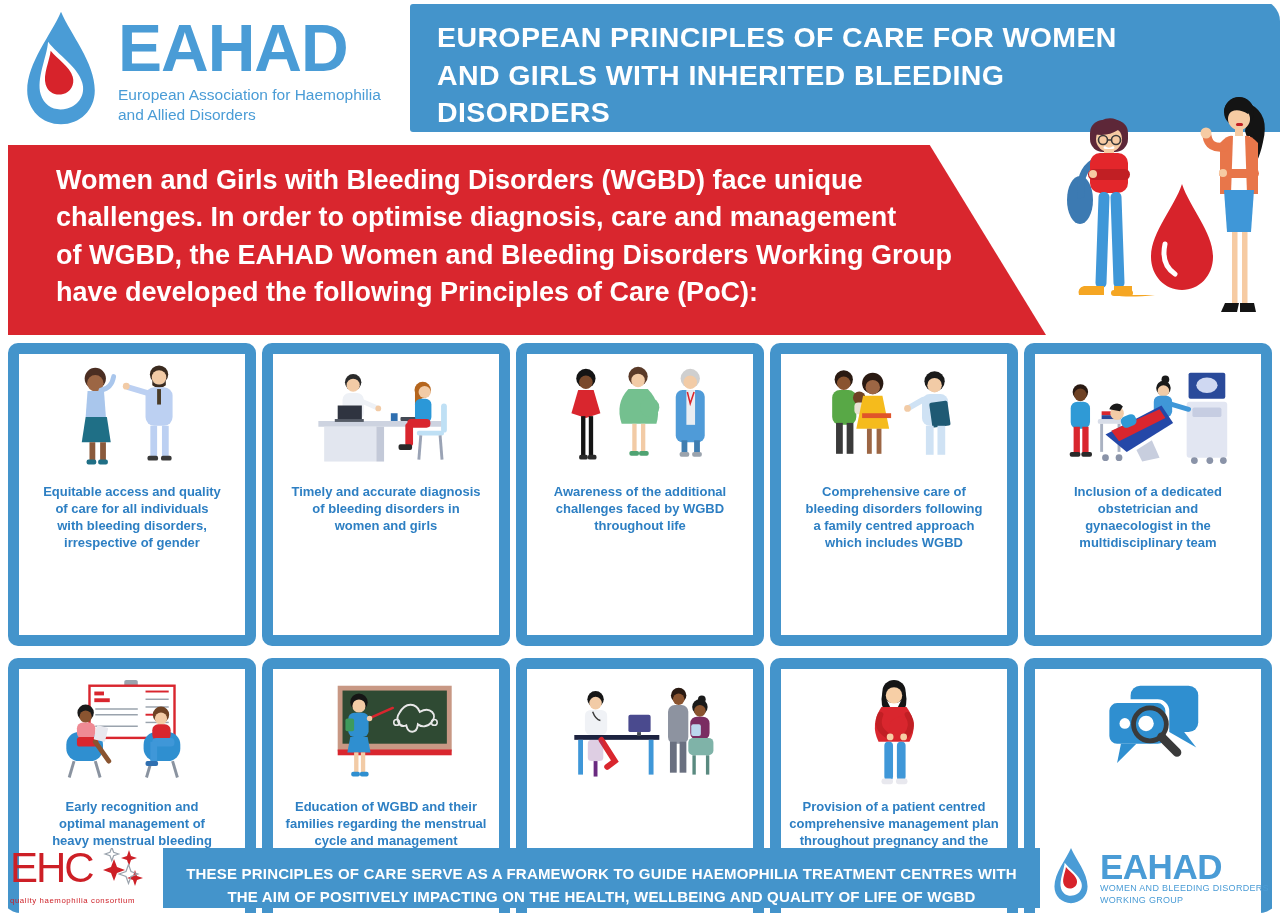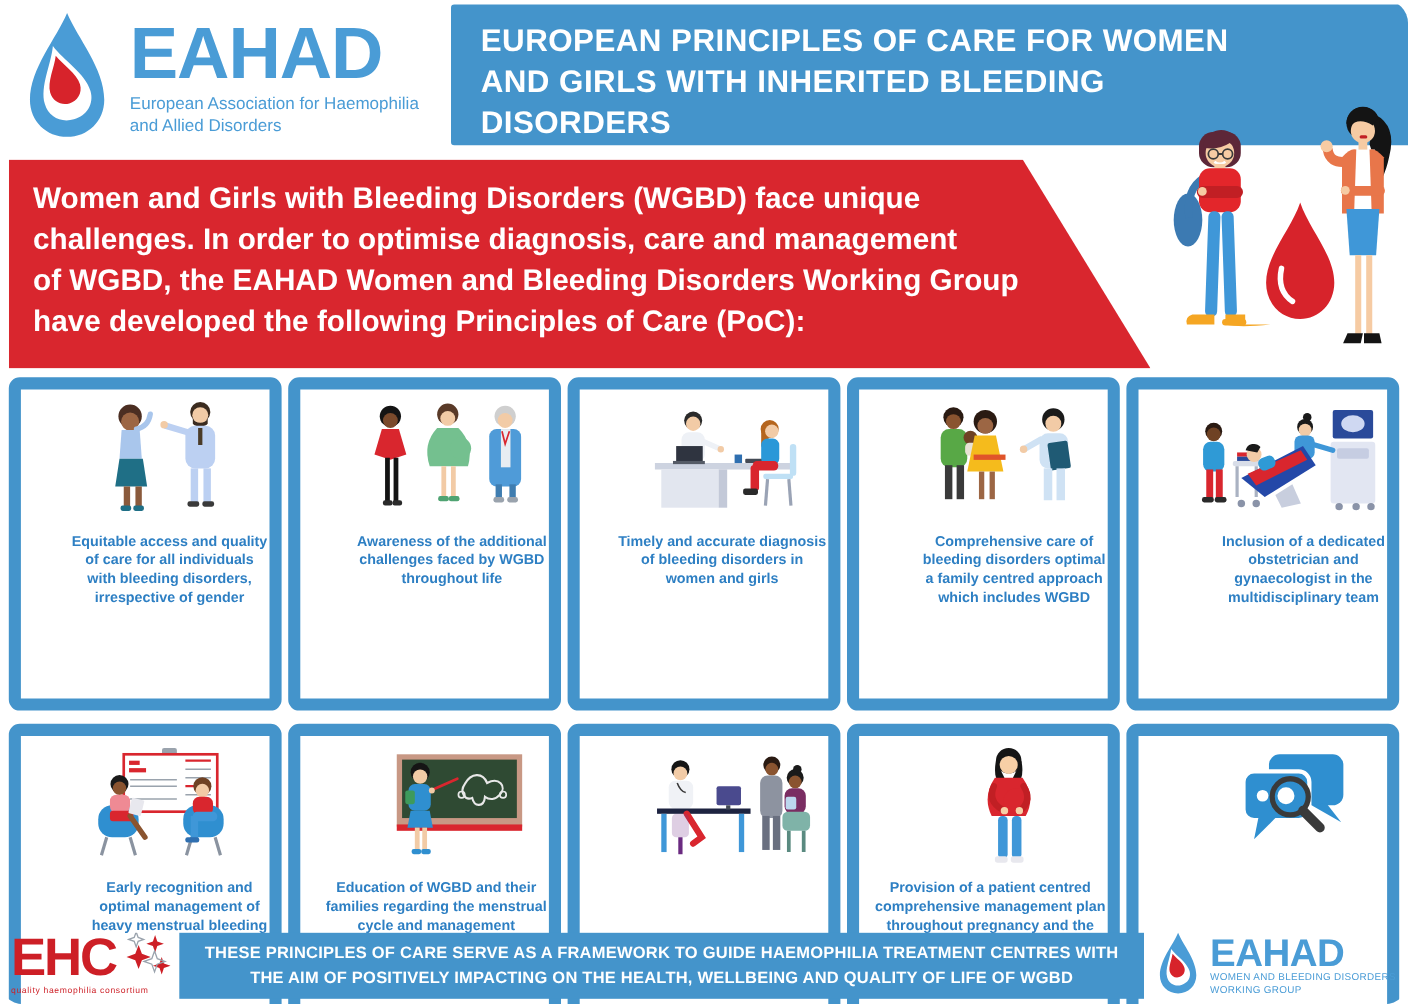--- a/index.html
+++ b/index.html
@@ -22,36 +22,36 @@
   .logo-eahad .tag{font-size:15.5px;color:var(--logo-blue);line-height:1.25;margin-top:2px;white-space:pre-line;}
 
   .title-banner{position:absolute;left:410px;top:4px;width:934px;height:128px;background:var(--blue);border-radius:3px;}
   .title-banner .title{padding:15px 0 0 27px;color:#fff;font-weight:bold;font-size:28.5px;line-height:1.32;letter-spacing:0.4px;white-space:pre-line;}
 
   .hero{position:absolute;right:8px;top:50px;width:218px;height:282px;z-index:5;}
 
   
   .intro-banner{position:absolute;left:8px;top:145px;width:1038px;height:190px;background:var(--red);
     clip-path:polygon(0 0,88.8% 0,100% 100%,0 100%);}
-  .intro-banner .intro{padding:17px 0 0 22px;color:#fff;font-weight:bold;font-size:27px;line-height:1.38;white-space:pre-line;}
+  .intro-banner .intro{padding:17px 0 0 22px;color:#fff;font-weight:bold;font-size:27px;line-height:1.38;white-space:pre-line;margin-left:26px;}
 
   
   .grid{position:absolute;left:8px;top:343px;width:1264px;display:grid;grid-template-columns:repeat(5,1fr);column-gap:6px;row-gap:12px;}
-  .card{height:303px;background:#fff;border:11px solid var(--blue);border-radius:10px;display:flex;flex-direction:column;align-items:flex-end;}
+  .card{height:303px;background:#fff;border:11px solid var(--blue);border-radius:10px;display:flex;flex-direction:column;align-items:center;}
   .card-art{height:118px;margin-top:5px;display:flex;align-items:flex-end;justify-content:center;}
   .card-art svg{width:180px;height:114px;}
   .caption{margin-top:7px;padding:0 2px;font-size:13px;font-weight:bold;color:var(--caption-blue);text-align:center;line-height:1.3;white-space:pre-line;}
 
   
-  .footer-bar{position:absolute;left:163px;top:848px;width:877px;height:60px;background:var(--blue);display:flex;align-items:center;justify-content:center;}
+  .footer-bar{position:absolute;left:163px;top:848px;width:877px;height:60px;background:var(--blue);display:flex;align-items:flex-end;justify-content:center;}
   .footer-bar .ftxt{color:#fff;font-weight:bold;font-size:15px;line-height:1.55;letter-spacing:0.2px;text-align:center;white-space:pre-line;}
 
   .ehc-logo{position:absolute;left:10px;top:848px;width:148px;}
   .ehc-row{display:flex;align-items:flex-start;}
-  .ehc-word{font-size:48px;font-weight:bold;color:var(--ehc-red);letter-spacing:-2px;line-height:0.95;}
+  .ehc-word{font-size:42px;font-weight:normal;color:var(--ehc-red);letter-spacing:-2px;line-height:0.95;}
   .ehc-tag{font-size:7.8px;color:var(--ehc-red);letter-spacing:0.6px;margin-top:2px;}
 
   .footer-eahad{position:absolute;left:1048px;top:846px;display:flex;align-items:flex-start;}
   .footer-eahad svg.drop{width:46px;height:60px;}
   .footer-eahad .col{margin-left:6px;margin-top:4px;}
   .footer-eahad .word{font-size:35px;font-weight:bold;color:var(--logo-blue);letter-spacing:-0.5px;line-height:0.95;}
   .footer-eahad .tag{font-size:9px;font-weight:normal;color:var(--logo-blue);line-height:1.3;letter-spacing:0.3px;white-space:pre-line;}
 </style>
 </head>
 <body>
@@ -168,20 +168,53 @@
           <rect x="109" y="65" width="7" height="33" fill="#bcd0f2"></rect>
           <rect x="121" y="65" width="7" height="33" fill="#bcd0f2"></rect>
           <rect x="106" y="96" width="11" height="5" rx="2" fill="#3a3a3a"></rect>
           <rect x="120" y="96" width="11" height="5" rx="2" fill="#3a3a3a"></rect>
         </svg>
       </div>
       <div class="caption">Equitable access and quality
 of care for all individuals
 with bleeding disorders,
 irrespective of gender</div>
+    </div>
+
+    <div class="card">
+      <div class="card-art">
+        <svg viewBox="0 0 180 118">
+          <circle cx="56" cy="20" r="8.5" fill="#2a2a2a"></circle>
+          <circle cx="56" cy="23" r="6.8" fill="#f2cba6"></circle>
+          <rect x="45" y="31" width="22" height="28" rx="7" fill="#eef1f6"></rect>
+          <path d="M66 40 l14 6" stroke="#eef1f6" stroke-width="5" stroke-linecap="round"></path>
+          <circle cx="82" cy="47" r="3" fill="#f2cba6"></circle>
+          <polygon points="20,60 152,60 152,66 20,66" fill="#cdd3e0"></polygon>
+          <rect x="26" y="66" width="54" height="36" fill="#e2e6ef"></rect>
+          <rect x="80" y="66" width="8" height="36" fill="#c3c9d8"></rect>
+          <rect x="40" y="44" width="25" height="15" fill="#2f3440"></rect>
+          <rect x="37" y="58" width="30" height="3" fill="#555b66"></rect>
+          <rect x="95" y="52" width="7" height="8" fill="#2f6fb0"></rect>
+          <rect x="105" y="56" width="17" height="4" rx="1" fill="#444a55"></rect>
+          <rect x="147" y="42" width="6" height="30" rx="3" fill="#bfe0f5"></rect>
+          <rect x="122" y="70" width="28" height="5" rx="2" fill="#bfe0f5"></rect>
+          <line x1="126" y1="75" x2="124" y2="100" stroke="#9aa3b5" stroke-width="3"></line>
+          <line x1="146" y1="75" x2="148" y2="100" stroke="#9aa3b5" stroke-width="3"></line>
+          <circle cx="128" cy="28" r="8.5" fill="#b5651d"></circle>
+          <rect x="120" y="28" width="7" height="18" rx="3" fill="#b5651d"></rect>
+          <circle cx="130" cy="30" r="6.3" fill="#f2cba6"></circle>
+          <rect x="120" y="37" width="17" height="25" rx="6" fill="#2b98d8"></rect>
+          <rect x="112" y="58" width="24" height="9" rx="4" fill="#d9262e"></rect>
+          <rect x="110" y="62" width="8" height="24" rx="3" fill="#d9262e"></rect>
+          <rect x="103" y="84" width="14" height="6" rx="2" fill="#2a2a2a"></rect>
+        </svg>
+      </div>
+      <div class="caption">Timely and accurate diagnosis
+of bleeding disorders in
+women and girls</div>
     </div>
 
     <div class="card">
       <div class="card-art">
         <svg viewBox="0 0 180 118">
           <circle cx="34" cy="16" r="10" fill="#141414"></circle>
           <circle cx="34" cy="20" r="7" fill="#7a4a2c"></circle>
           <path d="M26 28 h16 l7 24 -15 5 -15 -5 Z" fill="#d9262e"></path>
           <rect x="29" y="55" width="4.5" height="42" fill="#141414"></rect>
           <rect x="37" y="55" width="4.5" height="42" fill="#141414"></rect>
@@ -207,53 +240,20 @@
         </svg>
       </div>
       <div class="caption">Awareness of the additional
 challenges faced by WGBD
 throughout life</div>
     </div>
 
     <div class="card">
       <div class="card-art">
         <svg viewBox="0 0 180 118">
-          <circle cx="56" cy="20" r="8.5" fill="#2a2a2a"></circle>
-          <circle cx="56" cy="23" r="6.8" fill="#f2cba6"></circle>
-          <rect x="45" y="31" width="22" height="28" rx="7" fill="#eef1f6"></rect>
-          <path d="M66 40 l14 6" stroke="#eef1f6" stroke-width="5" stroke-linecap="round"></path>
-          <circle cx="82" cy="47" r="3" fill="#f2cba6"></circle>
-          <polygon points="20,60 152,60 152,66 20,66" fill="#cdd3e0"></polygon>
-          <rect x="26" y="66" width="54" height="36" fill="#e2e6ef"></rect>
-          <rect x="80" y="66" width="8" height="36" fill="#c3c9d8"></rect>
-          <rect x="40" y="44" width="25" height="15" fill="#2f3440"></rect>
-          <rect x="37" y="58" width="30" height="3" fill="#555b66"></rect>
-          <rect x="95" y="52" width="7" height="8" fill="#2f6fb0"></rect>
-          <rect x="105" y="56" width="17" height="4" rx="1" fill="#444a55"></rect>
-          <rect x="147" y="42" width="6" height="30" rx="3" fill="#bfe0f5"></rect>
-          <rect x="122" y="70" width="28" height="5" rx="2" fill="#bfe0f5"></rect>
-          <line x1="126" y1="75" x2="124" y2="100" stroke="#9aa3b5" stroke-width="3"></line>
-          <line x1="146" y1="75" x2="148" y2="100" stroke="#9aa3b5" stroke-width="3"></line>
-          <circle cx="128" cy="28" r="8.5" fill="#b5651d"></circle>
-          <rect x="120" y="28" width="7" height="18" rx="3" fill="#b5651d"></rect>
-          <circle cx="130" cy="30" r="6.3" fill="#f2cba6"></circle>
-          <rect x="120" y="37" width="17" height="25" rx="6" fill="#2b98d8"></rect>
-          <rect x="112" y="58" width="24" height="9" rx="4" fill="#d9262e"></rect>
-          <rect x="110" y="62" width="8" height="24" rx="3" fill="#d9262e"></rect>
-          <rect x="103" y="84" width="14" height="6" rx="2" fill="#2a2a2a"></rect>
-        </svg>
-      </div>
-      <div class="caption">Timely and accurate diagnosis
-of bleeding disorders in
-women and girls</div>
-    </div>
-
-    <div class="card">
-      <div class="card-art">
-        <svg viewBox="0 0 180 118">
           <circle cx="38" cy="17" r="9.5" fill="#2a1a12"></circle>
           <circle cx="38" cy="21" r="7" fill="#8a5430"></circle>
           <rect x="26" y="28" width="25" height="36" rx="8" fill="#58a846"></rect>
           <circle cx="54" cy="36" r="6.5" fill="#6f4224"></circle>
           <rect x="49" y="41" width="11" height="12" rx="4" fill="#e8e2d4"></rect>
           <rect x="30" y="62" width="7" height="32" fill="#3a3a3a"></rect>
           <rect x="41" y="62" width="7" height="32" fill="#3a3a3a"></rect>
           <circle cx="68" cy="21" r="11" fill="#2a1a12"></circle>
           <circle cx="68" cy="25" r="7.5" fill="#9c6644"></circle>
           <path d="M58 34 h20 l7 34 h-34 Z" fill="#f5bb1c"></path>
@@ -264,21 +264,21 @@
           <circle cx="132" cy="23" r="7.5" fill="#f2cba6"></circle>
           <rect x="119" y="32" width="27" height="33" rx="8" fill="#cfe2f4"></rect>
           <path d="M120 38 l-14 8" stroke="#cfe2f4" stroke-width="6" stroke-linecap="round"></path>
           <circle cx="104" cy="47" r="3.5" fill="#f2cba6"></circle>
           <rect x="128" y="40" width="19" height="26" rx="2" fill="#1f5a74" transform="rotate(-8 137 53)"></rect>
           <rect x="123" y="65" width="8" height="30" fill="#cfe2f4"></rect>
           <rect x="135" y="65" width="8" height="30" fill="#cfe2f4"></rect>
         </svg>
       </div>
       <div class="caption">Comprehensive care of
-bleeding disorders optimal
+bleeding disorders following
 a family centred approach
 which includes WGBD</div>
     </div>
 
     <div class="card">
       <div class="card-art">
         <svg viewBox="0 0 180 118">
           <rect x="132" y="10" width="38" height="27" rx="2" fill="#2a4a9a"></rect>
           <ellipse cx="151" cy="23" rx="11" ry="8" fill="#cfd8f2"></ellipse>
           <rect x="130" y="40" width="42" height="58" rx="3" fill="#e2e6f2"></rect>

